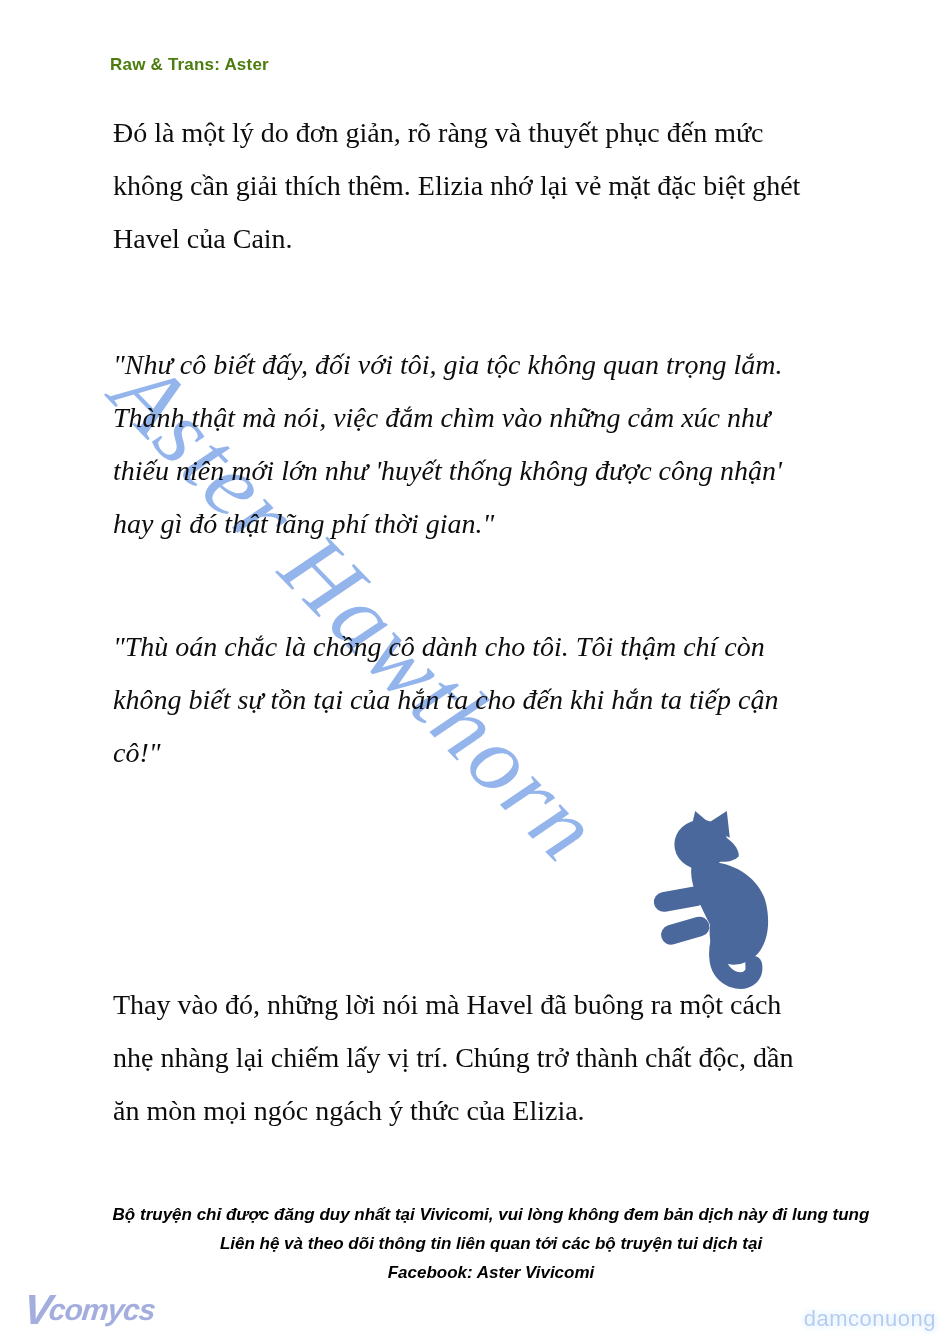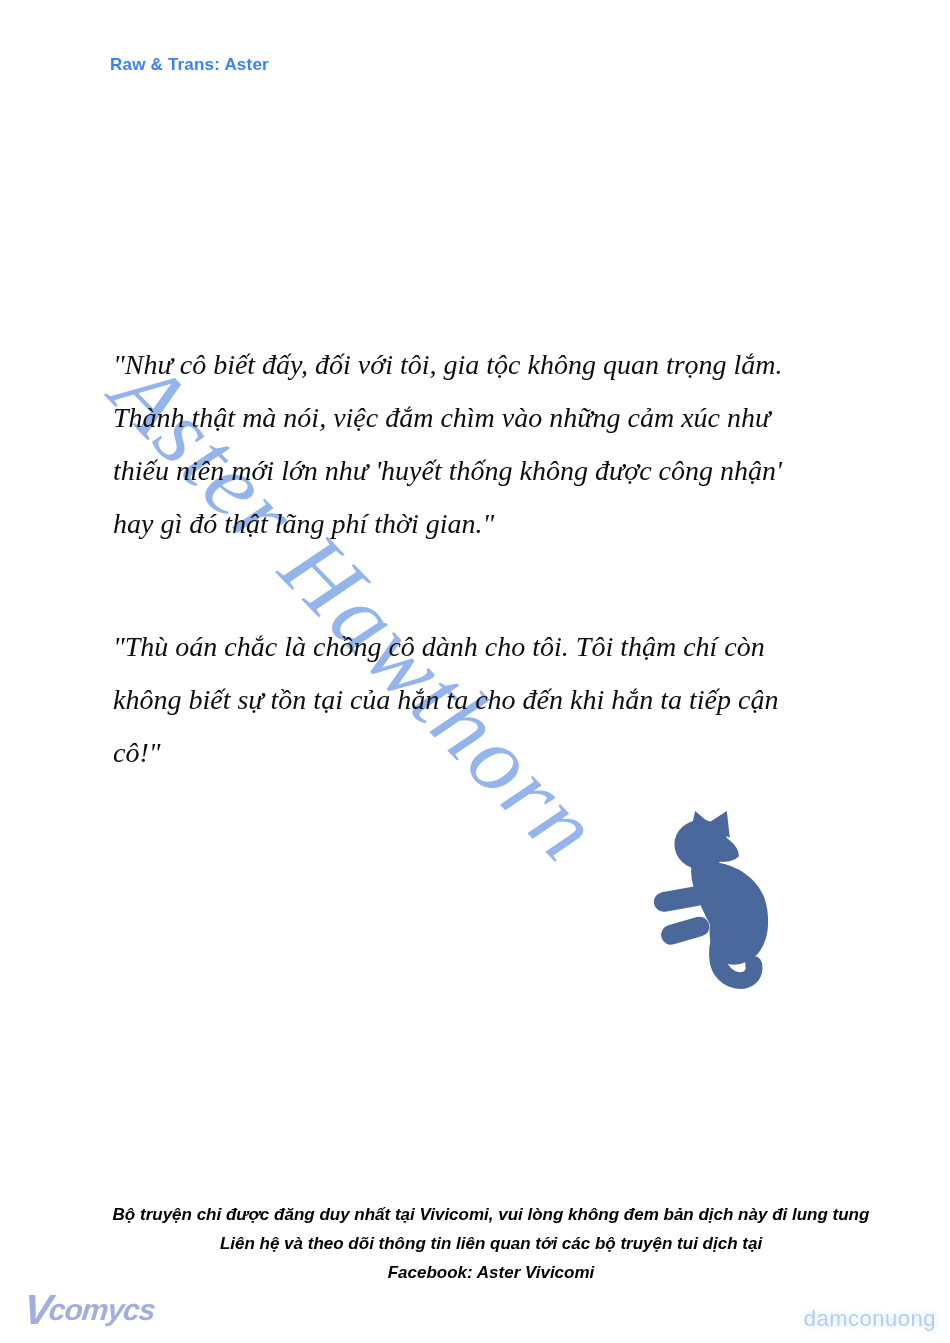--- a/index.html
+++ b/index.html
@@ -13,21 +13,21 @@
     font-family: "Liberation Serif", serif;
   }
 
   .credit {
     position: absolute;
     left: 110px;
     top: 55px;
     font-family: "Liberation Sans", sans-serif;
     font-size: 17px;
     font-weight: 600;
-    color: #3b82f6;
+    color: #4d7c0f;
     letter-spacing: 0.2px;
     z-index: 4;
   }
 
   .watermark {
     position: absolute;
     left: 170px;
     top: 338px;
     font-family: "Liberation Serif", serif;
     font-style: italic;
@@ -131,22 +131,24 @@
       <path d="M64,20 L87,5 L90,32 Z"></path>
       <ellipse cx="61" cy="39" rx="27" ry="25"></ellipse>
       <path d="M70,25 C 88,29 100,42 99,51 C 91,59 74,57 66,52 Z"></path>
       <path d="M52,58 C 86,50 121,70 127,100 C 133,130 123,153 103,159 C 81,166 67,147 70,120 C 60,100 47,75 52,58 Z"></path>
       <rect x="13" y="84" width="54" height="20" rx="10" transform="rotate(-10 40 94)"></rect>
       <rect x="20" y="116" width="50" height="20" rx="10" transform="rotate(-16 45 126)"></rect>
       <path d="M82,126 C 74,150 76,168 93,175 C 107,180 117,171 114,160" fill="none" stroke="#4a689c" stroke-width="17" stroke-linecap="round"></path>
     </g>
   </svg>
 
+  <p class="para p-1">Đó là một lý do đơn giản, rõ ràng và thuyết phục đến mức<br>không cần giải thích thêm. Elizia nhớ lại vẻ mặt đặc biệt ghét<br>Havel của Cain.</p>
   <p class="para italic p-2">"Như cô biết đấy, đối với tôi, gia tộc không quan trọng lắm.<br>Thành thật mà nói, việc đắm chìm vào những cảm xúc như<br>thiếu niên mới lớn như 'huyết thống không được công nhận'<br>hay gì đó thật lãng phí thời gian."</p>
   <p class="para italic p-3">"Thù oán chắc là chồng cô dành cho tôi. Tôi thậm chí còn<br>không biết sự tồn tại của hắn ta cho đến khi hắn ta tiếp cận<br>cô!"</p>
+  <p class="para p-5">Thay vào đó, những lời nói mà Havel đã buông ra một cách<br>nhẹ nhàng lại chiếm lấy vị trí. Chúng trở thành chất độc, dần<br>ăn mòn mọi ngóc ngách ý thức của Elizia.</p>
 
   <div class="footer">
     <span class="f-line">Bộ truyện chỉ được đăng duy nhất tại Vivicomi, vui lòng không đem bản dịch này đi lung tung</span>
     <span class="f-line">Liên hệ và theo dõi thông tin liên quan tới các bộ truyện tui dịch tại</span>
     <span class="f-line">Facebook: Aster Vivicomi</span>
   </div>
 
   <div class="logo-left"><span class="v-cap">V</span><span>comycs</span></div>
 
   <div class="logo-right">damconuong</div>

